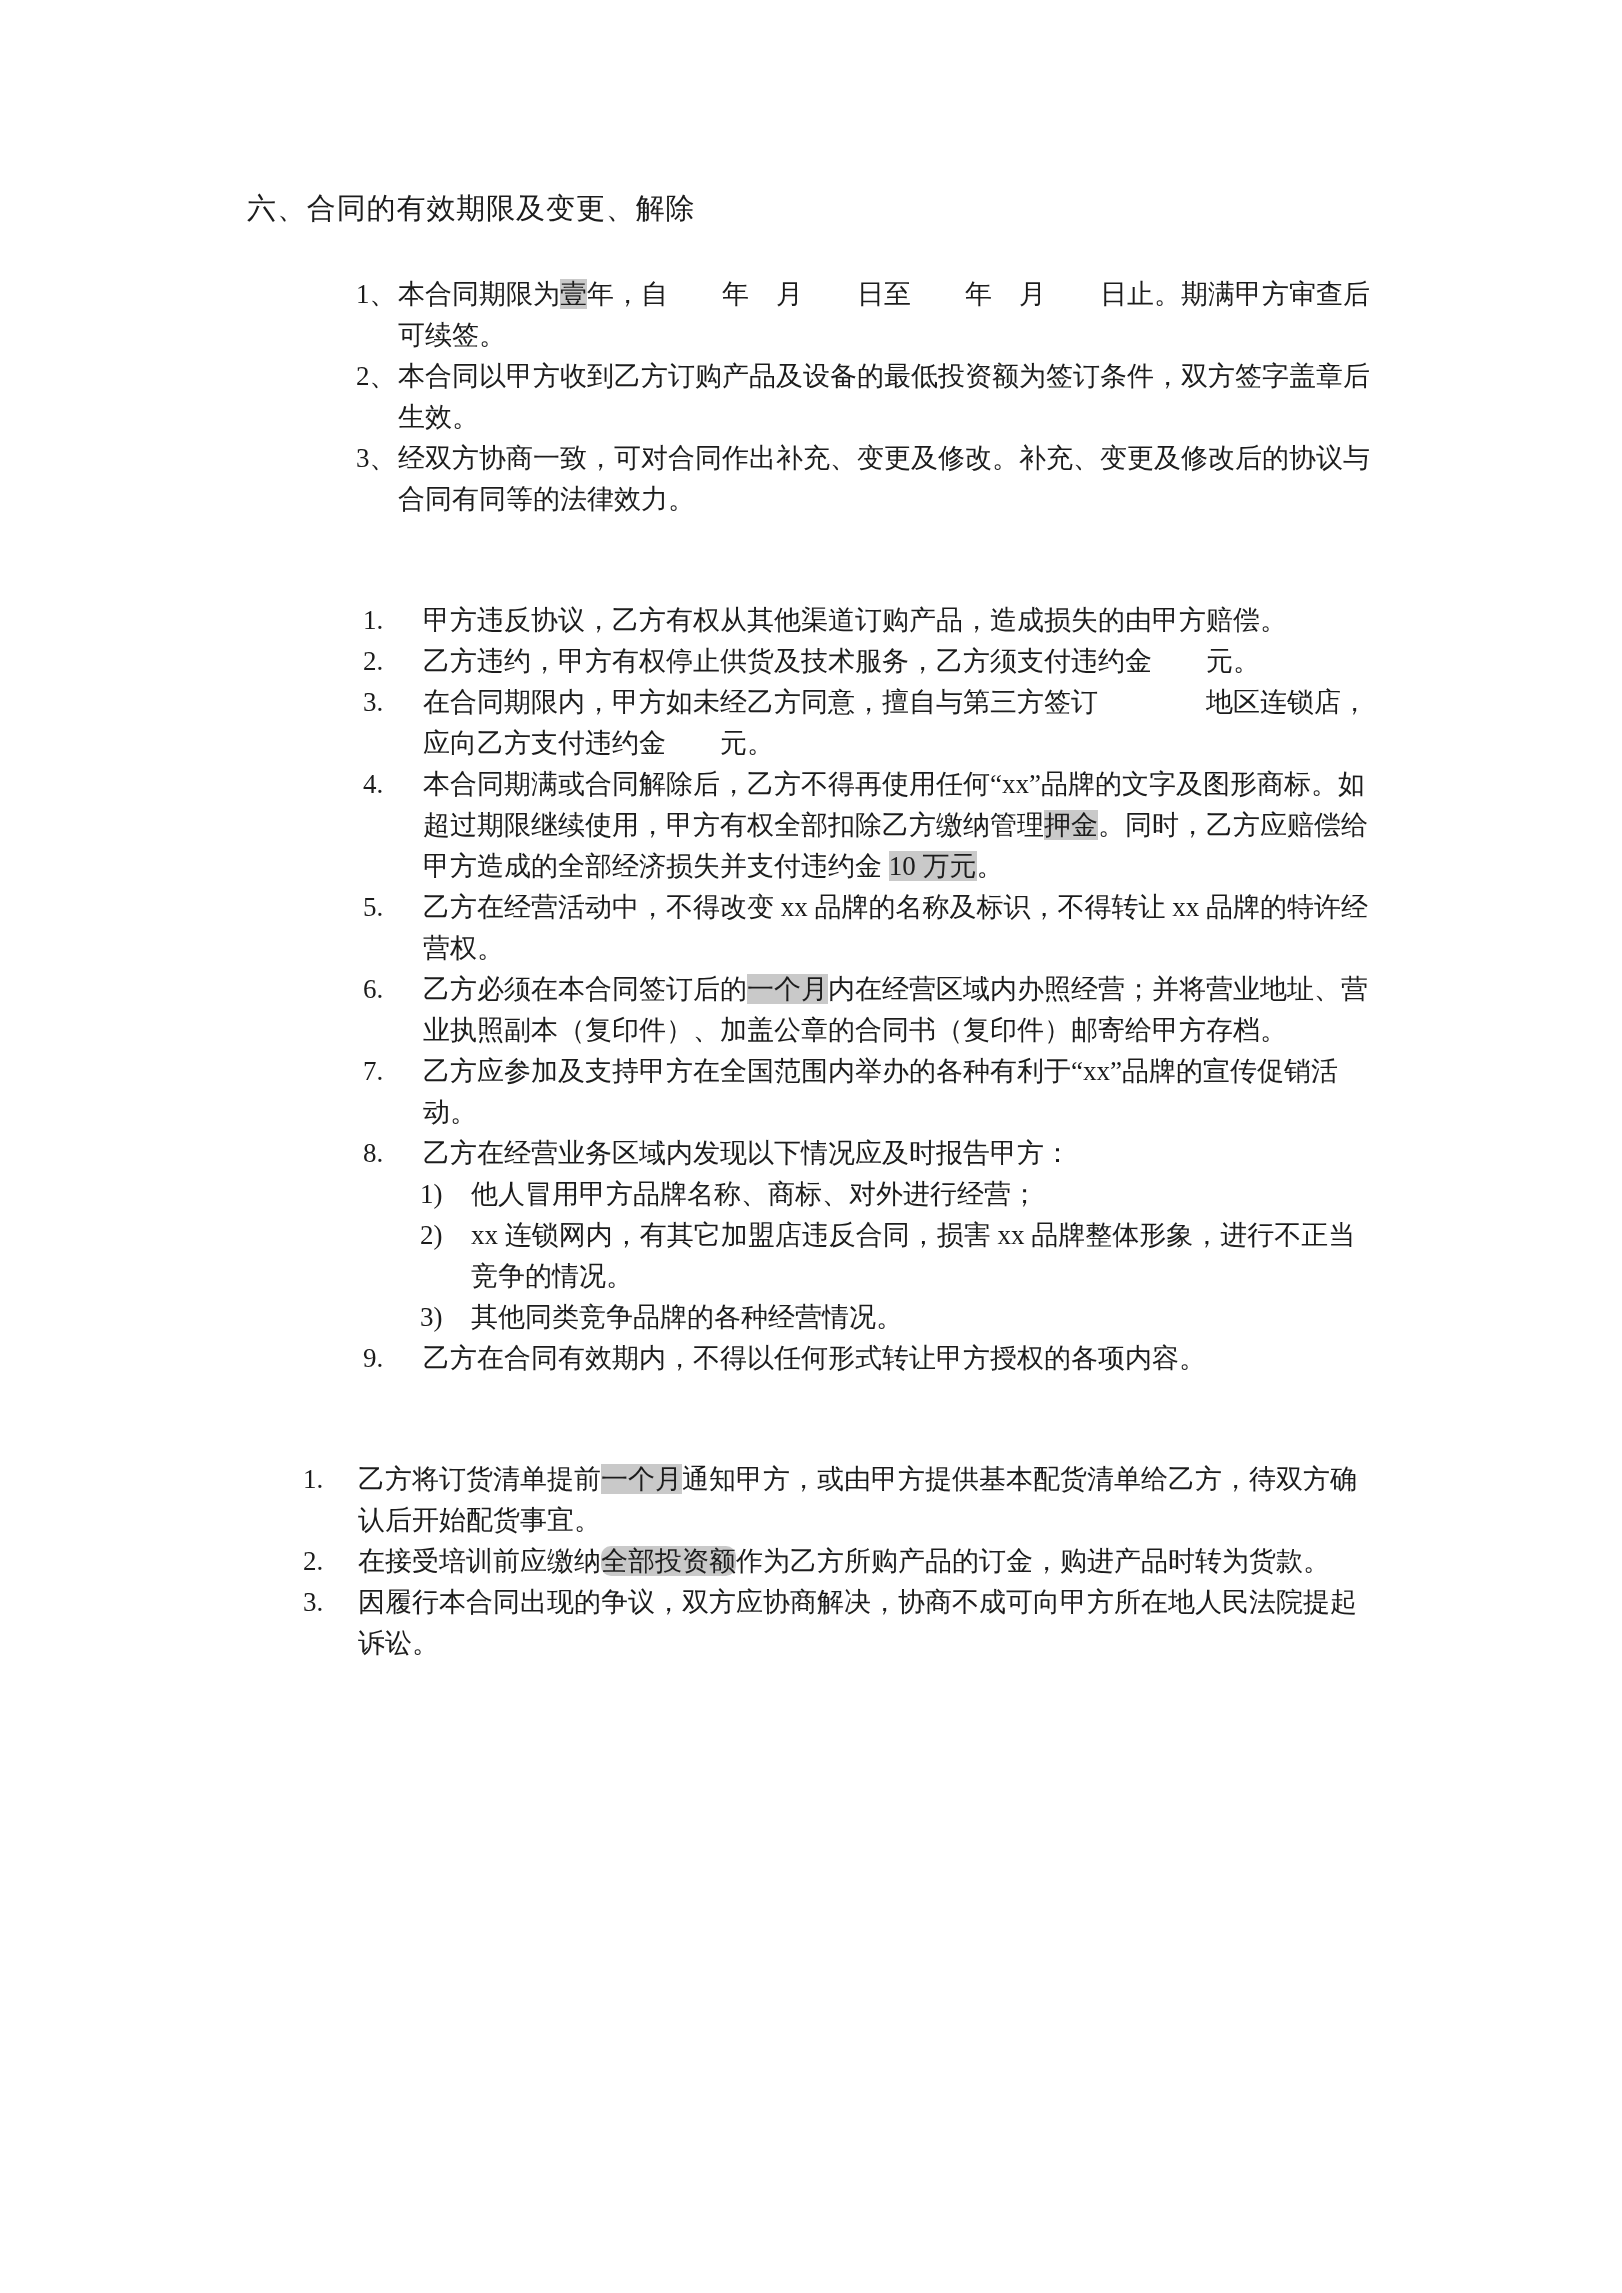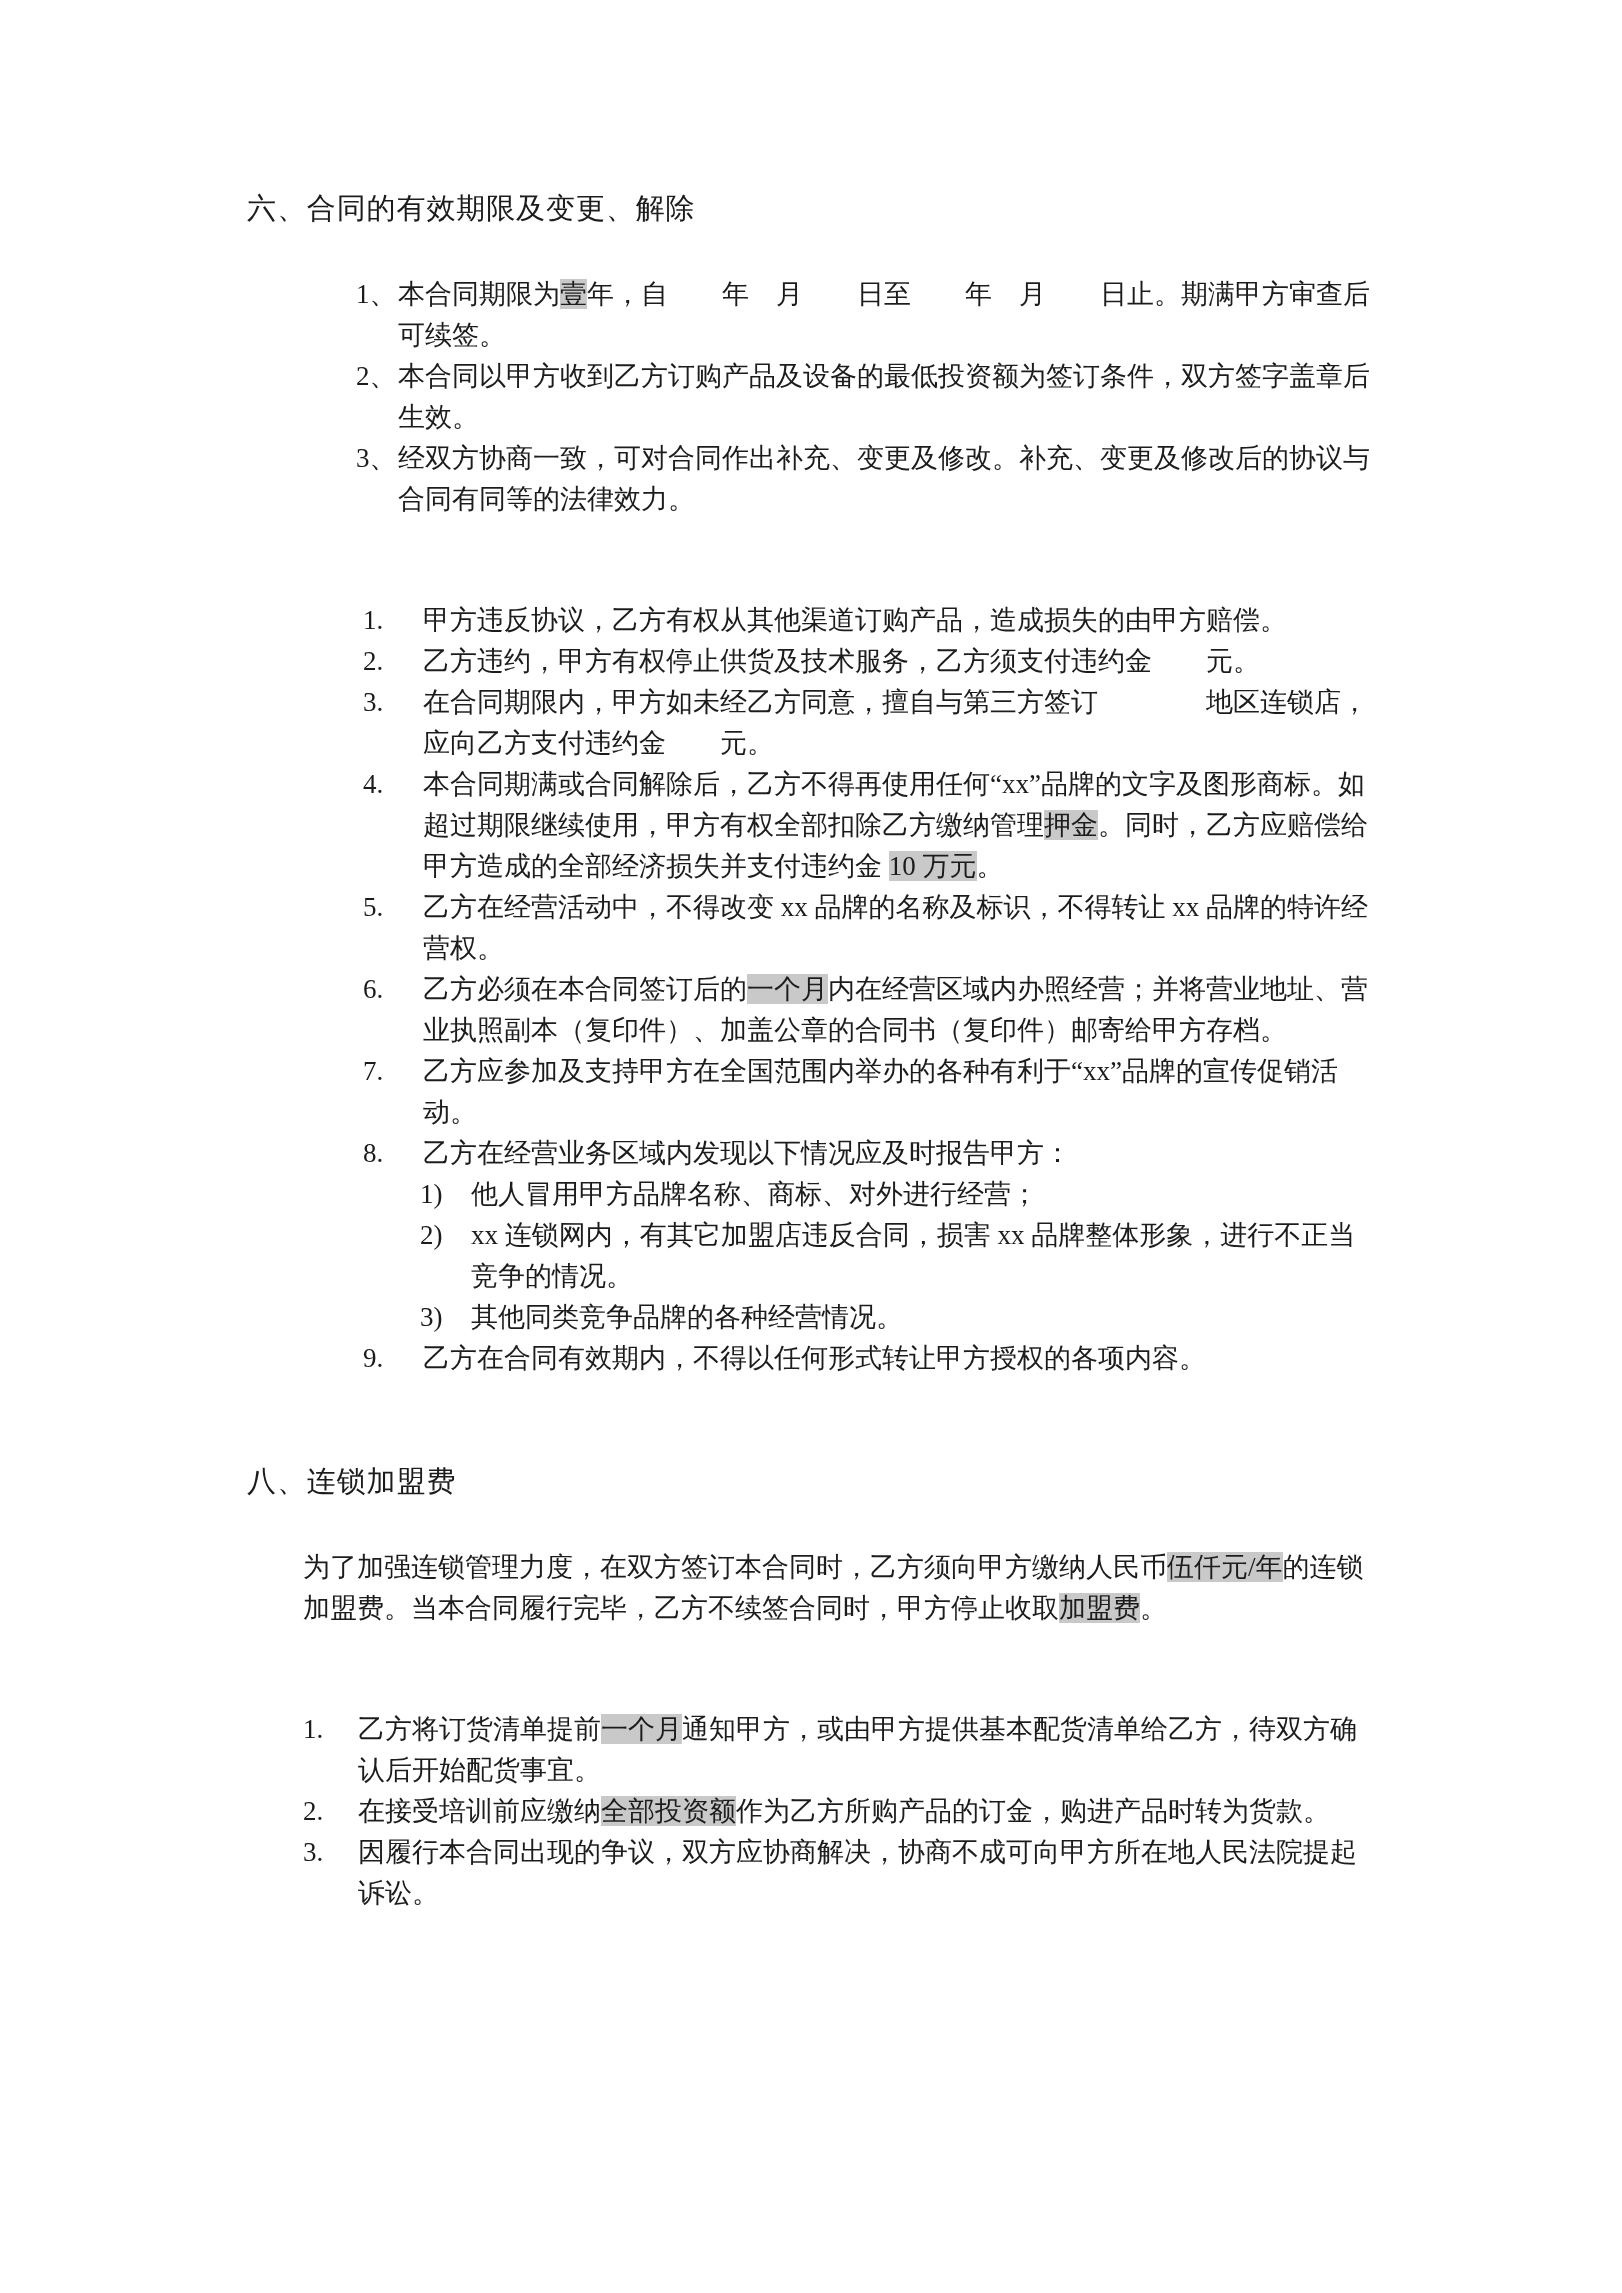--- a/index.html
+++ b/index.html
@@ -106,36 +106,30 @@
           <span class="marker">3)</span>
           <span class="item-text"><span>其他同类竞争品牌的各种经营情况。</span></span>
         </div>
         <div class="block indent-b">
           <span class="marker">9.</span>
           <span class="item-text"><span>乙方在合同有效期内，不得以任何形式转让甲方授权的各项内容。</span></span>
         </div>
       </div>
   </section>
 
-  <section class="doc-section">
-    <div class="section-heading">八、连锁加盟费</div>
-    <div class="section-blocks">
-        <div class="paragraph indent-p"><span class="item-text"><span>为了加强连锁管理力度，在双方签订本合同时，乙方须向甲方缴纳人民币</span><span class="hl" style="background: rgb(201, 201, 201);">伍仟元/年</span><span>的连锁加盟费。当本合同履行完毕，乙方不续签合同时，甲方停止收取</span><span class="hl" style="background: rgb(201, 201, 201);">加盟费</span><span>。</span></span></div>
-      </div>
-  </section>
 
   <section class="doc-section">
     <div class="section-blocks">
         <div class="block indent-c">
           <span class="marker">1.</span>
           <span class="item-text"><span>乙方将订货清单提前</span><span class="hl" style="background: rgb(201, 201, 201);">一个月</span><span>通知甲方，或由甲方提供基本配货清单给乙方，待双方确认后开始配货事宜。</span></span>
         </div>
         <div class="block indent-c">
           <span class="marker">2.</span>
-          <span class="item-text"><span>在接受培训前应缴纳</span><span class="hl" style="background: rgb(201, 201, 201);">全部投资额</span><span>作为乙方所购产品的订金，购进产品时转为货款。</span></span>
+          <span class="item-text"><span>在接受培训前应缴纳</span><span class="hl" style="background: rgb(201, 201, 201); border-radius: 10px;">全部投资额</span><span>作为乙方所购产品的订金，购进产品时转为货款。</span></span>
         </div>
         <div class="block indent-c">
           <span class="marker">3.</span>
           <span class="item-text"><span>因履行本合同出现的争议，双方应协商解决，协商不成可向甲方所在地人民法院提起诉讼。</span></span>
         </div>
       </div>
   </section>
 
 </div>
 

